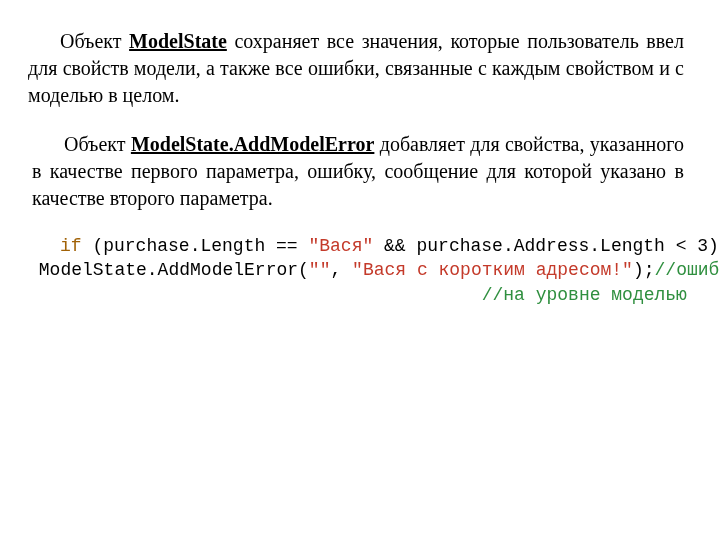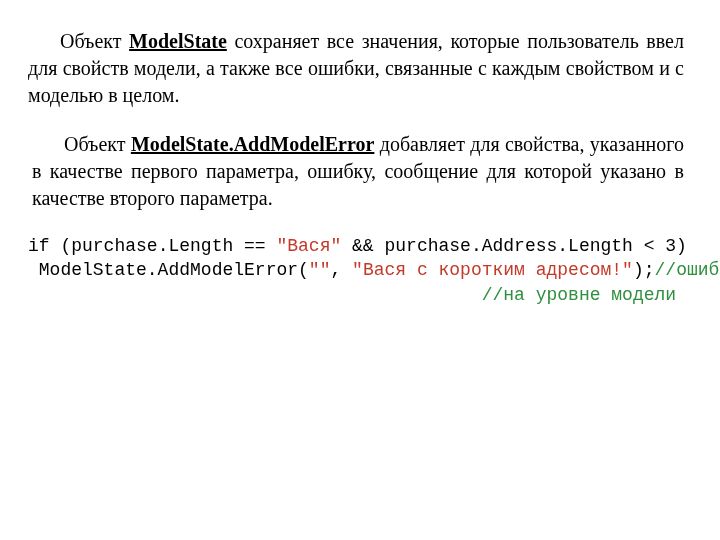--- a/index.html
+++ b/index.html
@@ -22,30 +22,30 @@
   .para.second { margin-left: 4px; }
   .bold { font-weight: bold; text-decoration: underline; }
   .code {
     font-family: Consolas, "Courier New", monospace;
     font-size: 18px;
     line-height: 1.35;
     white-space: pre;
     text-align: left;
     margin-top: 6px;
   }
-  .kw { color: #000000; }       
+  .kw { color: #a16207; margin-left: 32px; }       
   .str { color: #c43a2a; }      
   .cmt { color: #2f8f3f; }      
 </style>
 </head>
 <body>
 
 <p class="para">
   <span>Объект </span><span class="bold">ModelState</span><span> сохраняет все значения, которые пользователь ввел для свойств модели, а также все ошибки, связанные с каждым свойством и с моделью в целом.</span>
 </p>
 
 <p class="para second">
   <span>Объект </span><span class="bold">ModelState.AddModelError</span><span> добавляет для свойства, указанного в качестве первого параметра, ошибку, сообщение для которой указано в качестве второго параметра.</span>
 </p>
 
 <div class="code"><span class="kw">if</span><span> (purchase.Length == </span><span class="str">"Вася"</span><span> &amp;&amp; purchase.Address.Length &lt; 3)</span>
 <span> ModelState.AddModelError(</span><span class="str">""</span><span>, </span><span class="str">"Вася с коротким адресом!"</span><span>);</span><span class="cmt">//ошибки</span>
-<span>                                          </span><span class="cmt">//на уровне модели</span></div>
+<span>                                          </span><span class="cmt">//на уровне моделью</span></div>
 
 </body></html>

